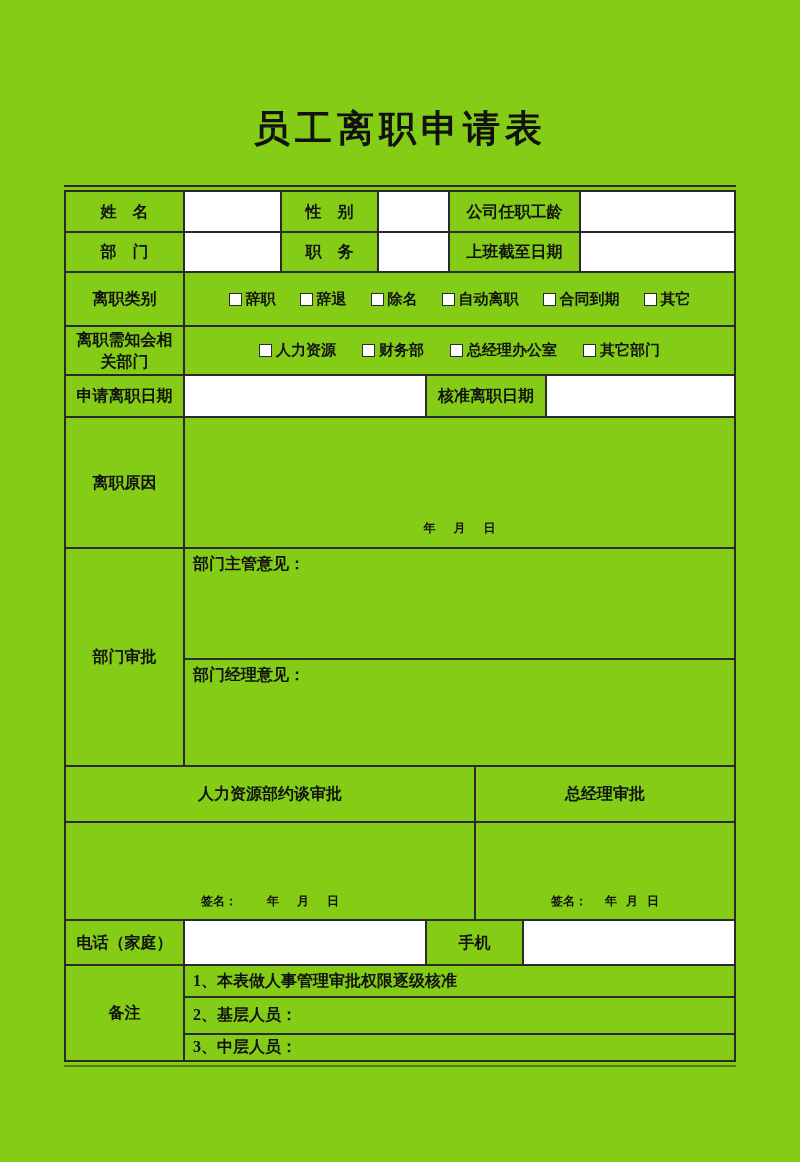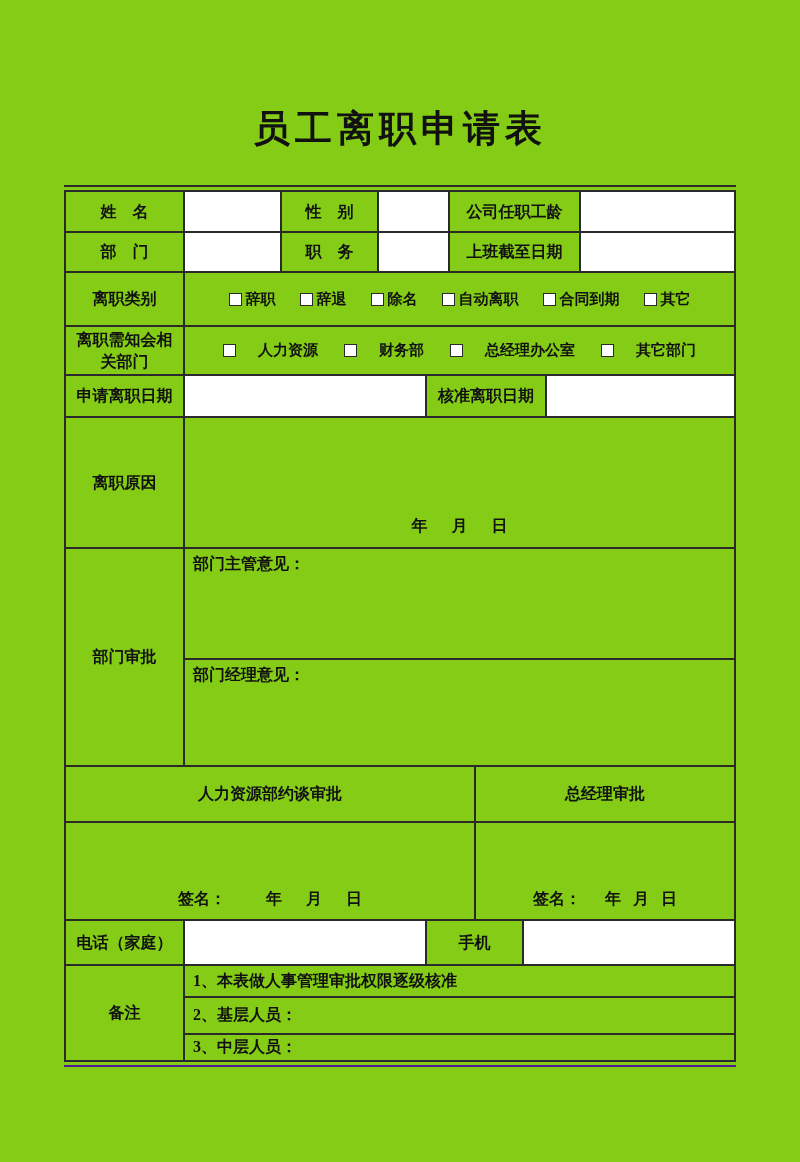--- a/index.html
+++ b/index.html
@@ -23,21 +23,21 @@
     font-size: 37px;
     font-weight: bold;
     letter-spacing: 5px;
     color: #111111;
     white-space: pre;
   }
   .tbl-wrap {
     width: 672px;
     margin: 31px auto 0 auto;
     border-top: 2px solid #2a2a2a;
-    border-bottom: 2px solid #4c1d95;
+    border-bottom: 2px solid #4d7c0f;
     padding: 3px 0;
     box-sizing: border-box;
   }
   table.form {
     width: 100%;
     border-collapse: collapse;
     table-layout: fixed;
   }
   table.form td {
     border: 2px solid #2a2a2a;
@@ -54,21 +54,21 @@
   }
   .pre { white-space: pre; }
   td.blank { background: #ffffff; }
   td.optcell { vertical-align: middle; padding: 2px 20px; }
   .opts-inner {
     display: flex;
     justify-content: center;
     align-items: center;
   }
   .opts-inner.gap-lg .opt { margin: 0 12px; }
-  .opts-inner.gap-xl .opt { margin: 0 13px; gap: 18px; }
+  .opts-inner.gap-xl .opt { margin: 0 13px; }
   .opt {
     display: flex;
     align-items: center;
     font-size: 15px;
     font-weight: bold;
     white-space: nowrap;
   }
   .cb {
     width: 11px;
     height: 11px;
@@ -100,21 +100,21 @@
     padding: 4px 6px 9px 6px;
     font-size: 15px;
     border-radius: 11px;
   }
   td.remark-cell {
     text-align: left;
     vertical-align: middle;
     padding: 2px 8px;
     font-size: 15px;
   }
-  .ymd { white-space: pre; font-size: 16px; font-weight: bold; font-family: Liberation Serif, serif; }
+  .ymd { white-space: pre; font-size: 12px; font-weight: bold; font-family: Liberation Serif, serif; }
 </style>
 </head>
 <body>
 
 <div class="page">
 
   <h1 class="title">员工离职申请表</h1>
 
   <div class="tbl-wrap">
     <table class="form">

